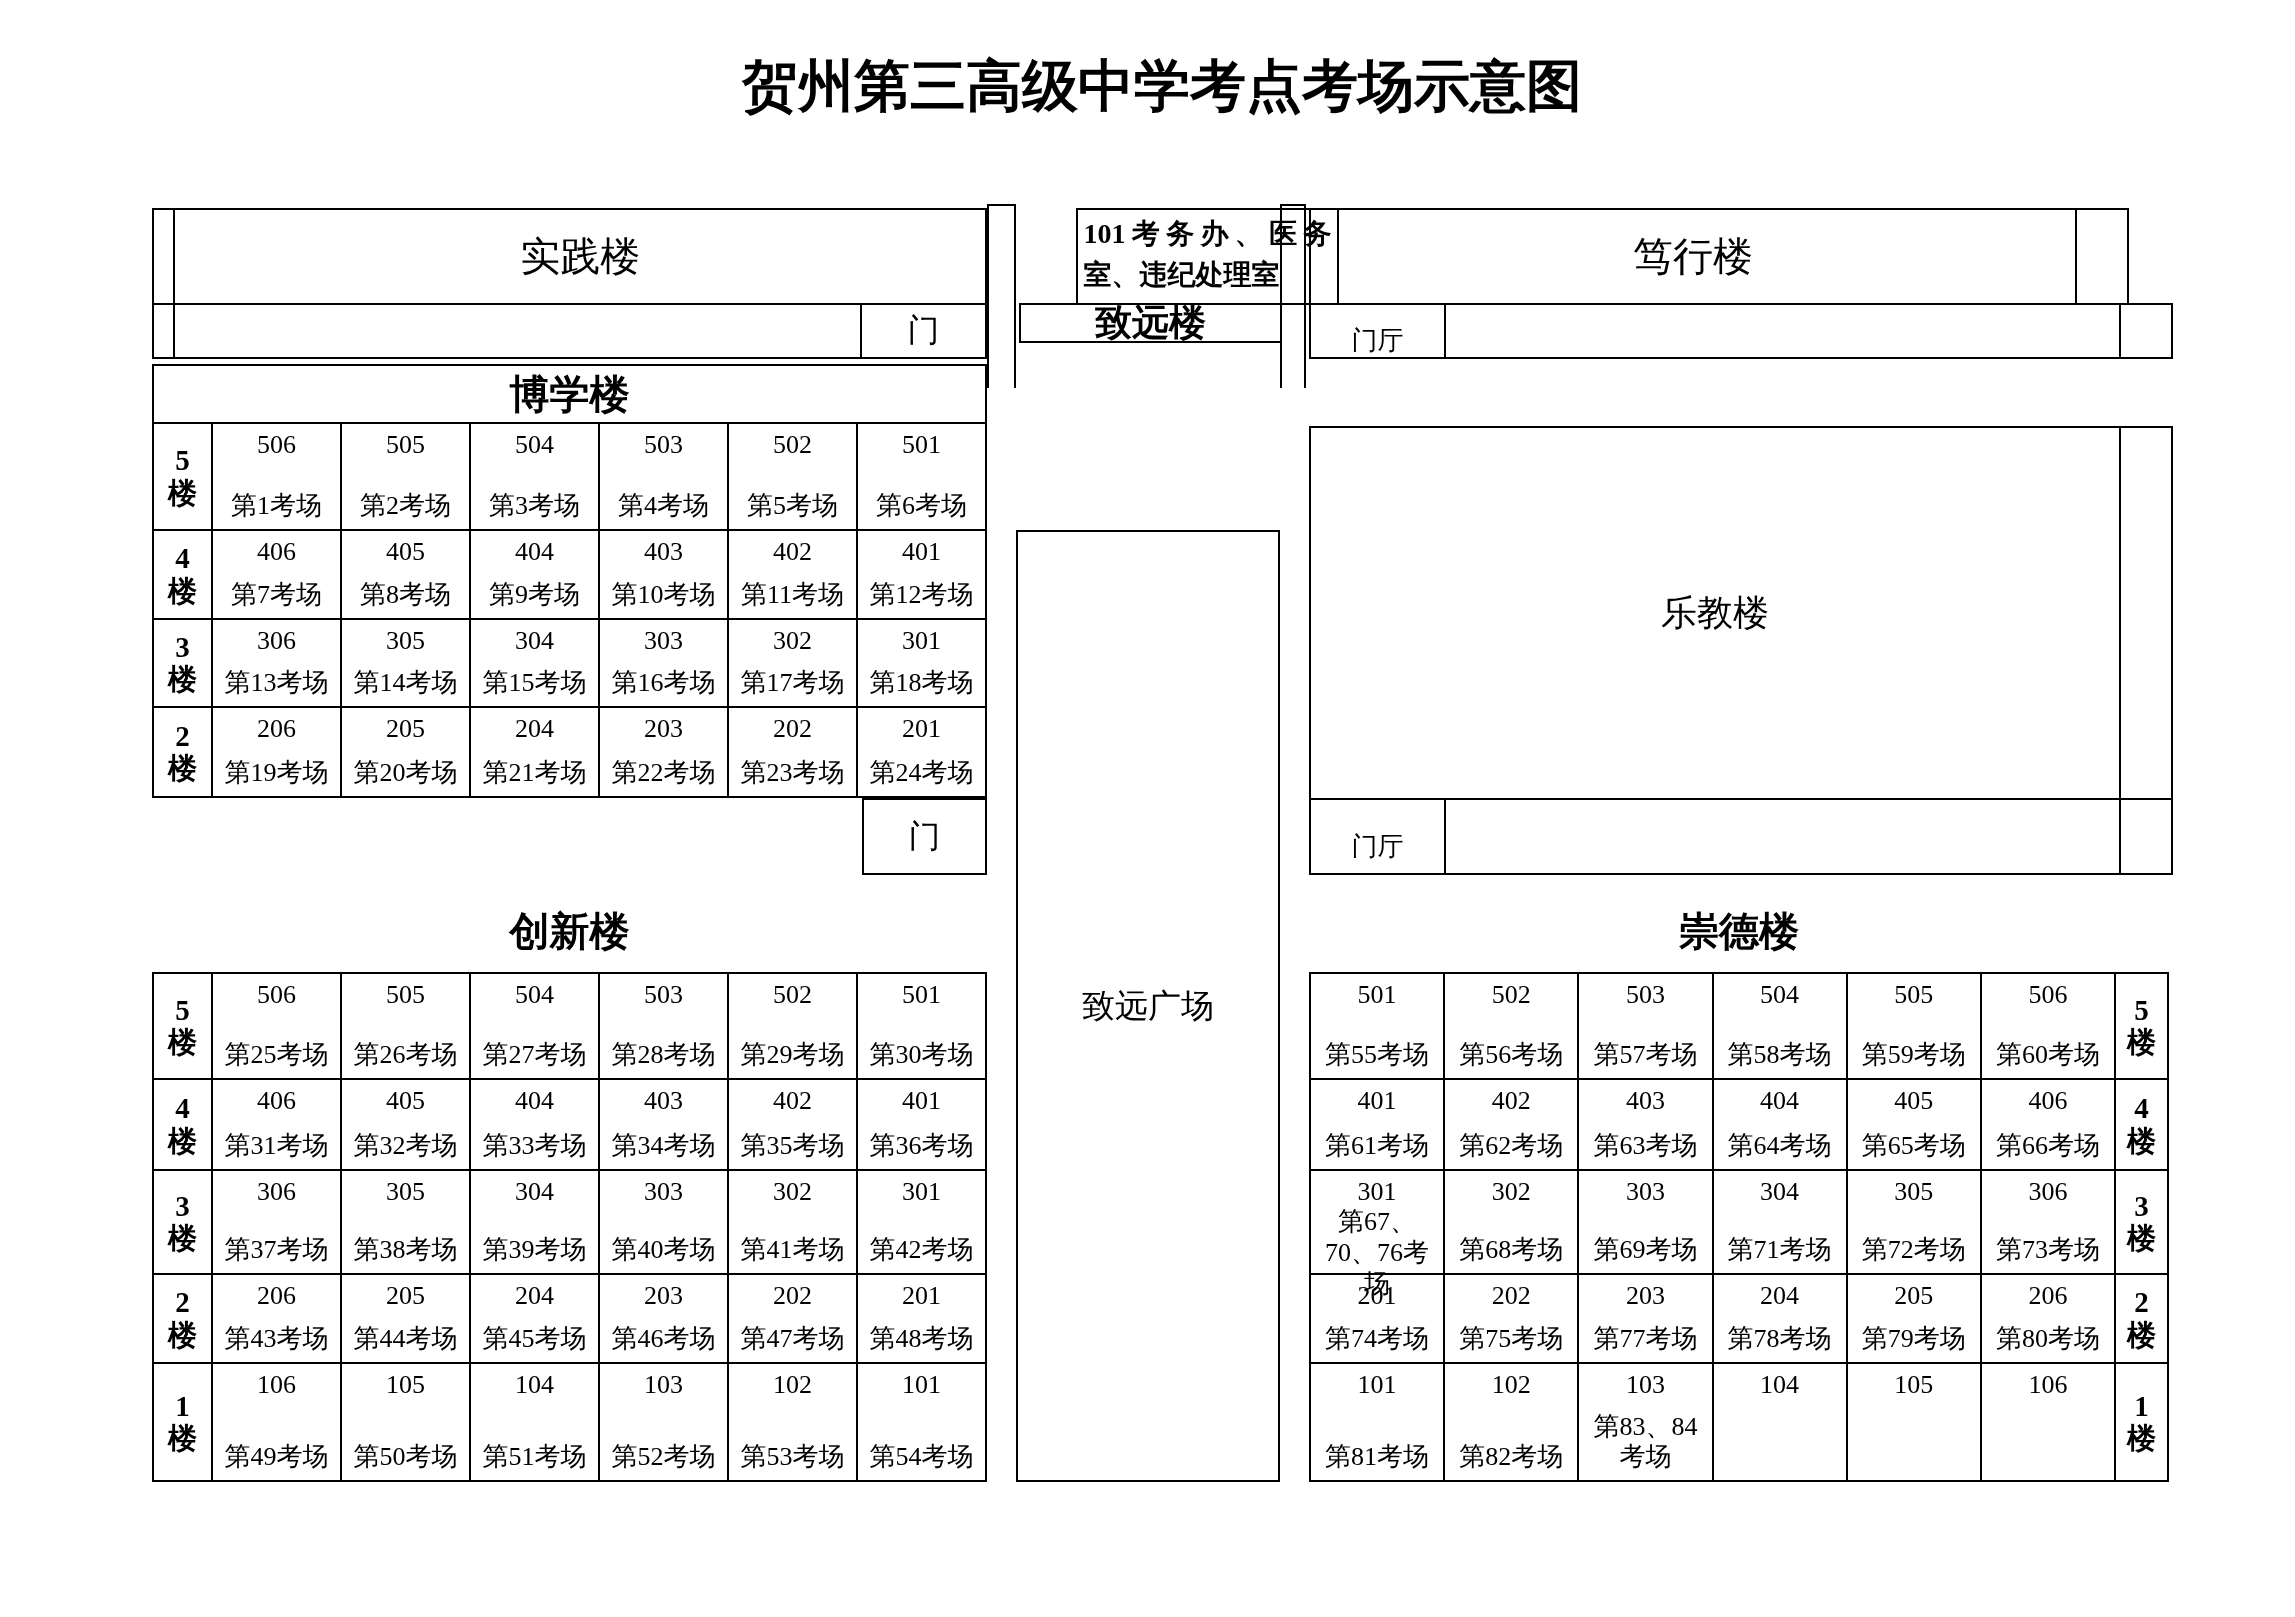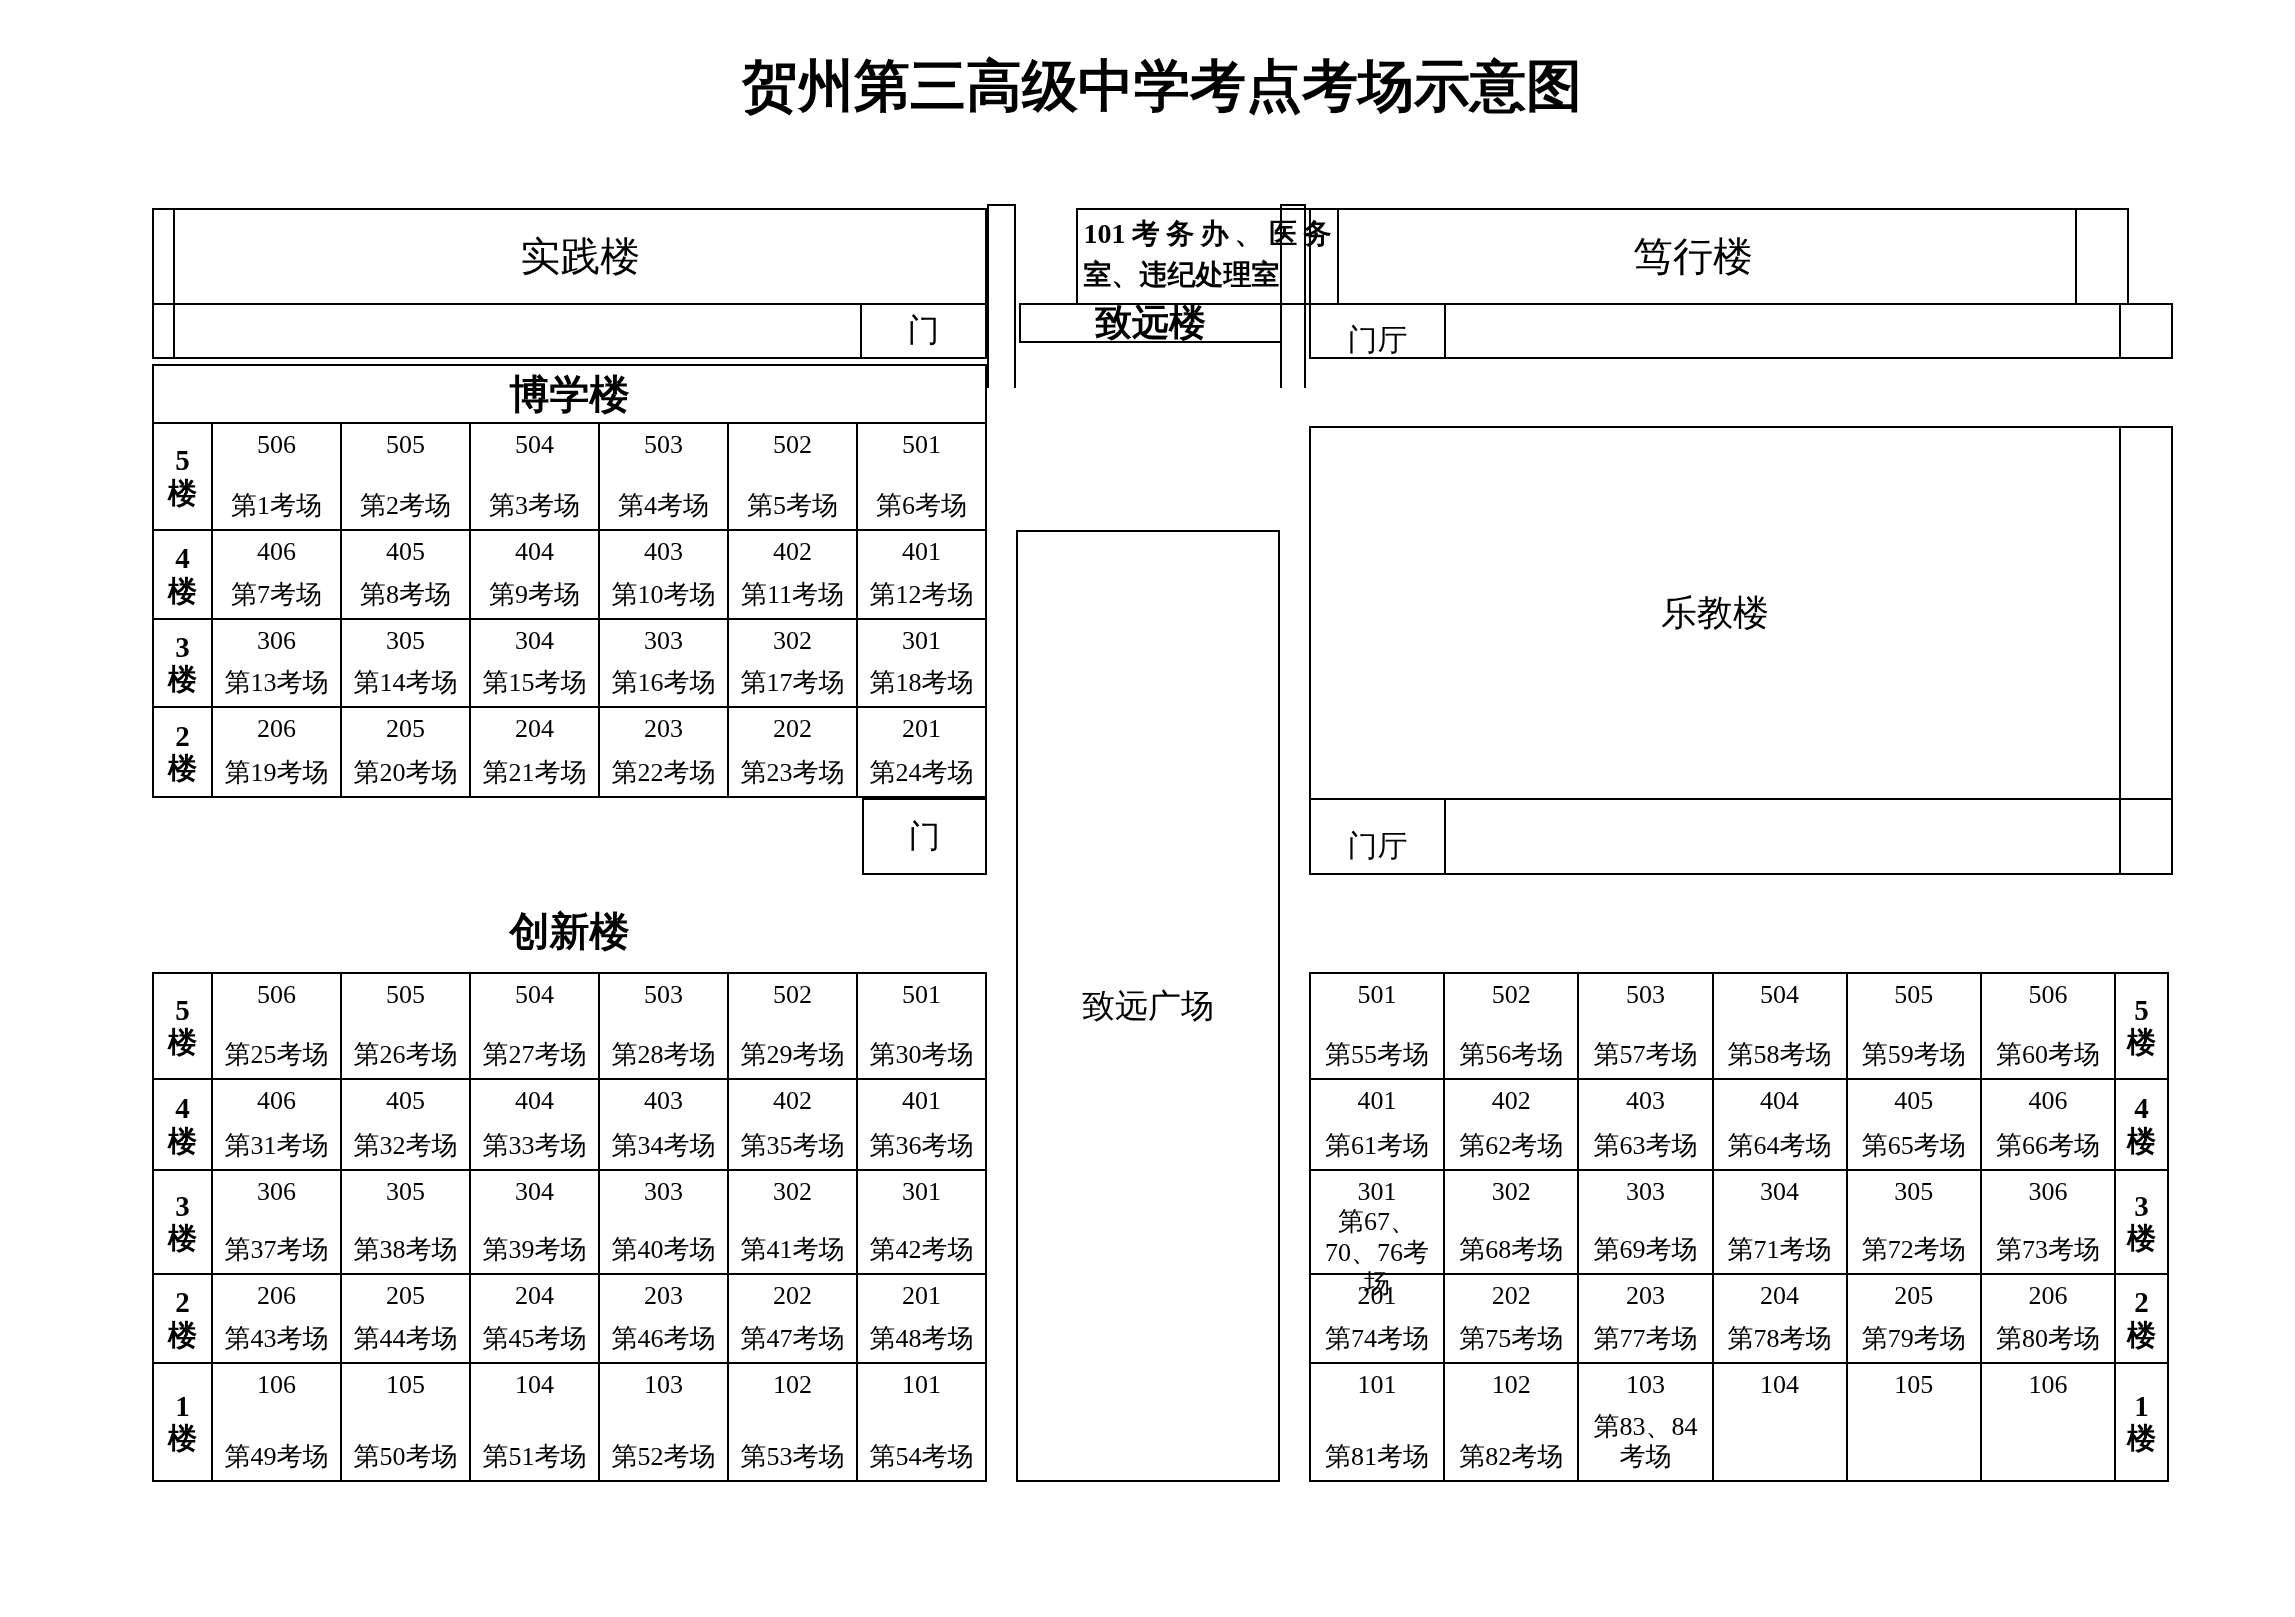--- a/index.html
+++ b/index.html
@@ -25,21 +25,21 @@
   .bheader{box-sizing:border-box;height:58px;border-bottom:2.1px solid #000;display:flex;align-items:center;justify-content:center;font-size:40px;font-weight:700;}
   .frow{box-sizing:border-box;display:flex;align-items:stretch;}
   .frow + .frow{border-top:2.1px solid #000;}
   .frow > * + *{border-left:2.1px solid #000;box-sizing:border-box;}
   .flabel{display:flex;align-items:center;justify-content:center;font-size:29px;font-weight:700;line-height:1.12;text-align:center;}
   .flabel span{display:inline-block;width:30.5px;word-break:break-all;}
   .cell{flex:1;display:flex;flex-direction:column;justify-content:space-between;align-items:center;text-align:center;padding:5.5px 1.4px 7px;font-size:26px;line-height:1.18;}
   .cell .exam{max-width:100%;}
   .office{font-size:28px;font-weight:700;line-height:1.45;text-align:justify;text-justify:inter-character;padding:4.2px 5.5px;align-items:flex-start;}
   .gate{font-size:32px;}
-  .foyer{font-size:30px;margin-top:19px;}
+  .foyer{font-size:26px;margin-top:19px;}
   .plaza{font-size:33px;}
   .lejiao{font-size:36px;}
   .zhiyuan{font-size:37px;font-weight:700;}
 </style>
 </head>
 <body>
 
 <div id="canvas">
 
   <div class="abs title">
@@ -357,20 +357,21 @@
           <div class="room">102</div>
           <div class="exam">第53考场</div>
         </div>
         <div class="cell">
           <div class="room">101</div>
           <div class="exam">第54考场</div>
         </div>
       </div>
     </div>
 
+  <div class="abs hdr" style="left:1309px;top:897px;width:860px">崇德楼</div>
   <div class="abs btable" style="left:1309px;top:972px;width:860px" id="chongde-table">
       <div class="frow" style="height: 104px;">
         <div class="cell">
           <div class="room">501</div>
           <div class="exam">第55考场</div>
         </div>
         <div class="cell">
           <div class="room">502</div>
           <div class="exam">第56考场</div>
         </div>

